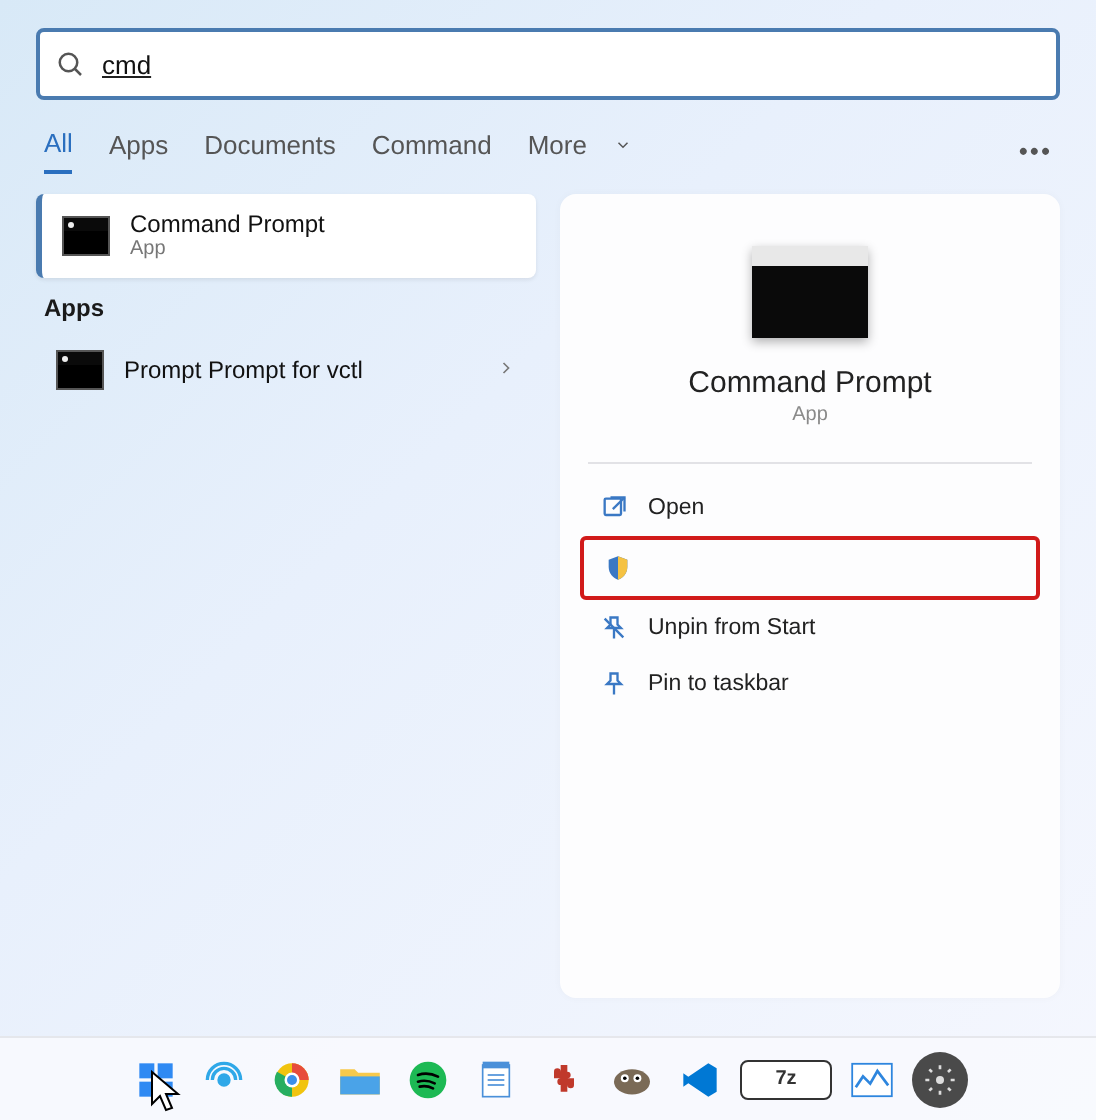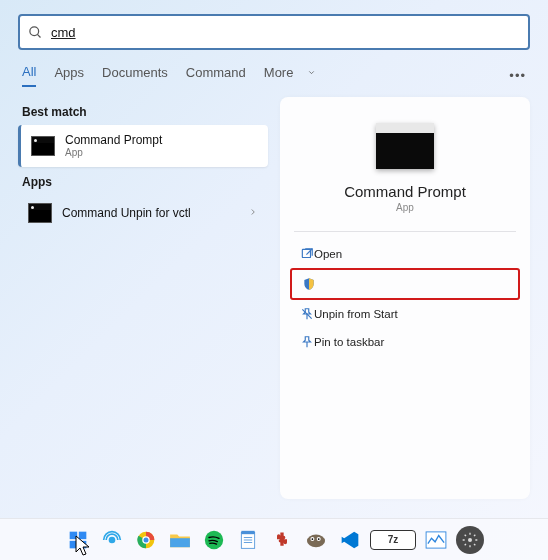--- a/index.html
+++ b/index.html
@@ -110,21 +110,21 @@
   }
   .preview-icon::before {
     content: "";
     position: absolute; top: 0; left: 0; right: 0; height: 10px;
     background: #e8e8e8;
   }
   .preview-title { text-align: center; font-size: 15px; color: #222; }
   .preview-sub { text-align: center; font-size: 10px; color: #8a8a8a; margin-top: 2px; margin-bottom: 18px; }
   .divider { height: 1px; background: #e2e2e6; margin: 0 4px 8px 4px; }
   .action {
-    display: flex; align-items: center; 
+    display: flex; align-items: center; gap: 10px;
     padding: 7px 10px; font-size: 11.5px; color: #222;
     cursor: pointer; border-radius: 3px;
   }
   .action svg { flex: 0 0 auto; }
   .highlight { border: 2px solid #d11a1a; }
   .taskbar {
     position: absolute;
     left: 0; right: 0; bottom: 0; height: 42px;
     background: rgba(248,250,254,0.9);
     border-top: 1px solid rgba(0,0,0,0.07);
@@ -165,33 +165,32 @@
       <span>More</span>
       <svg width="9" height="9" viewBox="0 0 24 24" fill="none" stroke="#555" stroke-width="2">
           <polyline points="6 9 12 15 18 9"></polyline>
         </svg>
     </span>
     <span class="dots">•••</span>
   </div>
 
   <div class="body">
     <div class="left">
-      <div class="section-title">Best match</div>
       <div class="result selected">
         <div class="appicon"></div>
         <div class="result-texts">
           <span class="result-title">Command Prompt</span>
           <span class="result-sub">App</span>
         </div>
       </div>
       <div class="section-title">Apps</div>
       <div class="result">
         <div class="appicon"></div>
         <div class="result-texts">
-          <span class="result-title">Command Unpin for vctl</span>
+          <span class="result-title">Prompt Prompt for vctl</span>
         </div>
         <span class="chev">
           <svg width="10" height="10" viewBox="0 0 24 24" fill="none" stroke="#777" stroke-width="2">
               <polyline points="9 6 15 12 9 18"></polyline>
             </svg>
         </span>
       </div>
     </div>
 
     <div class="right">

